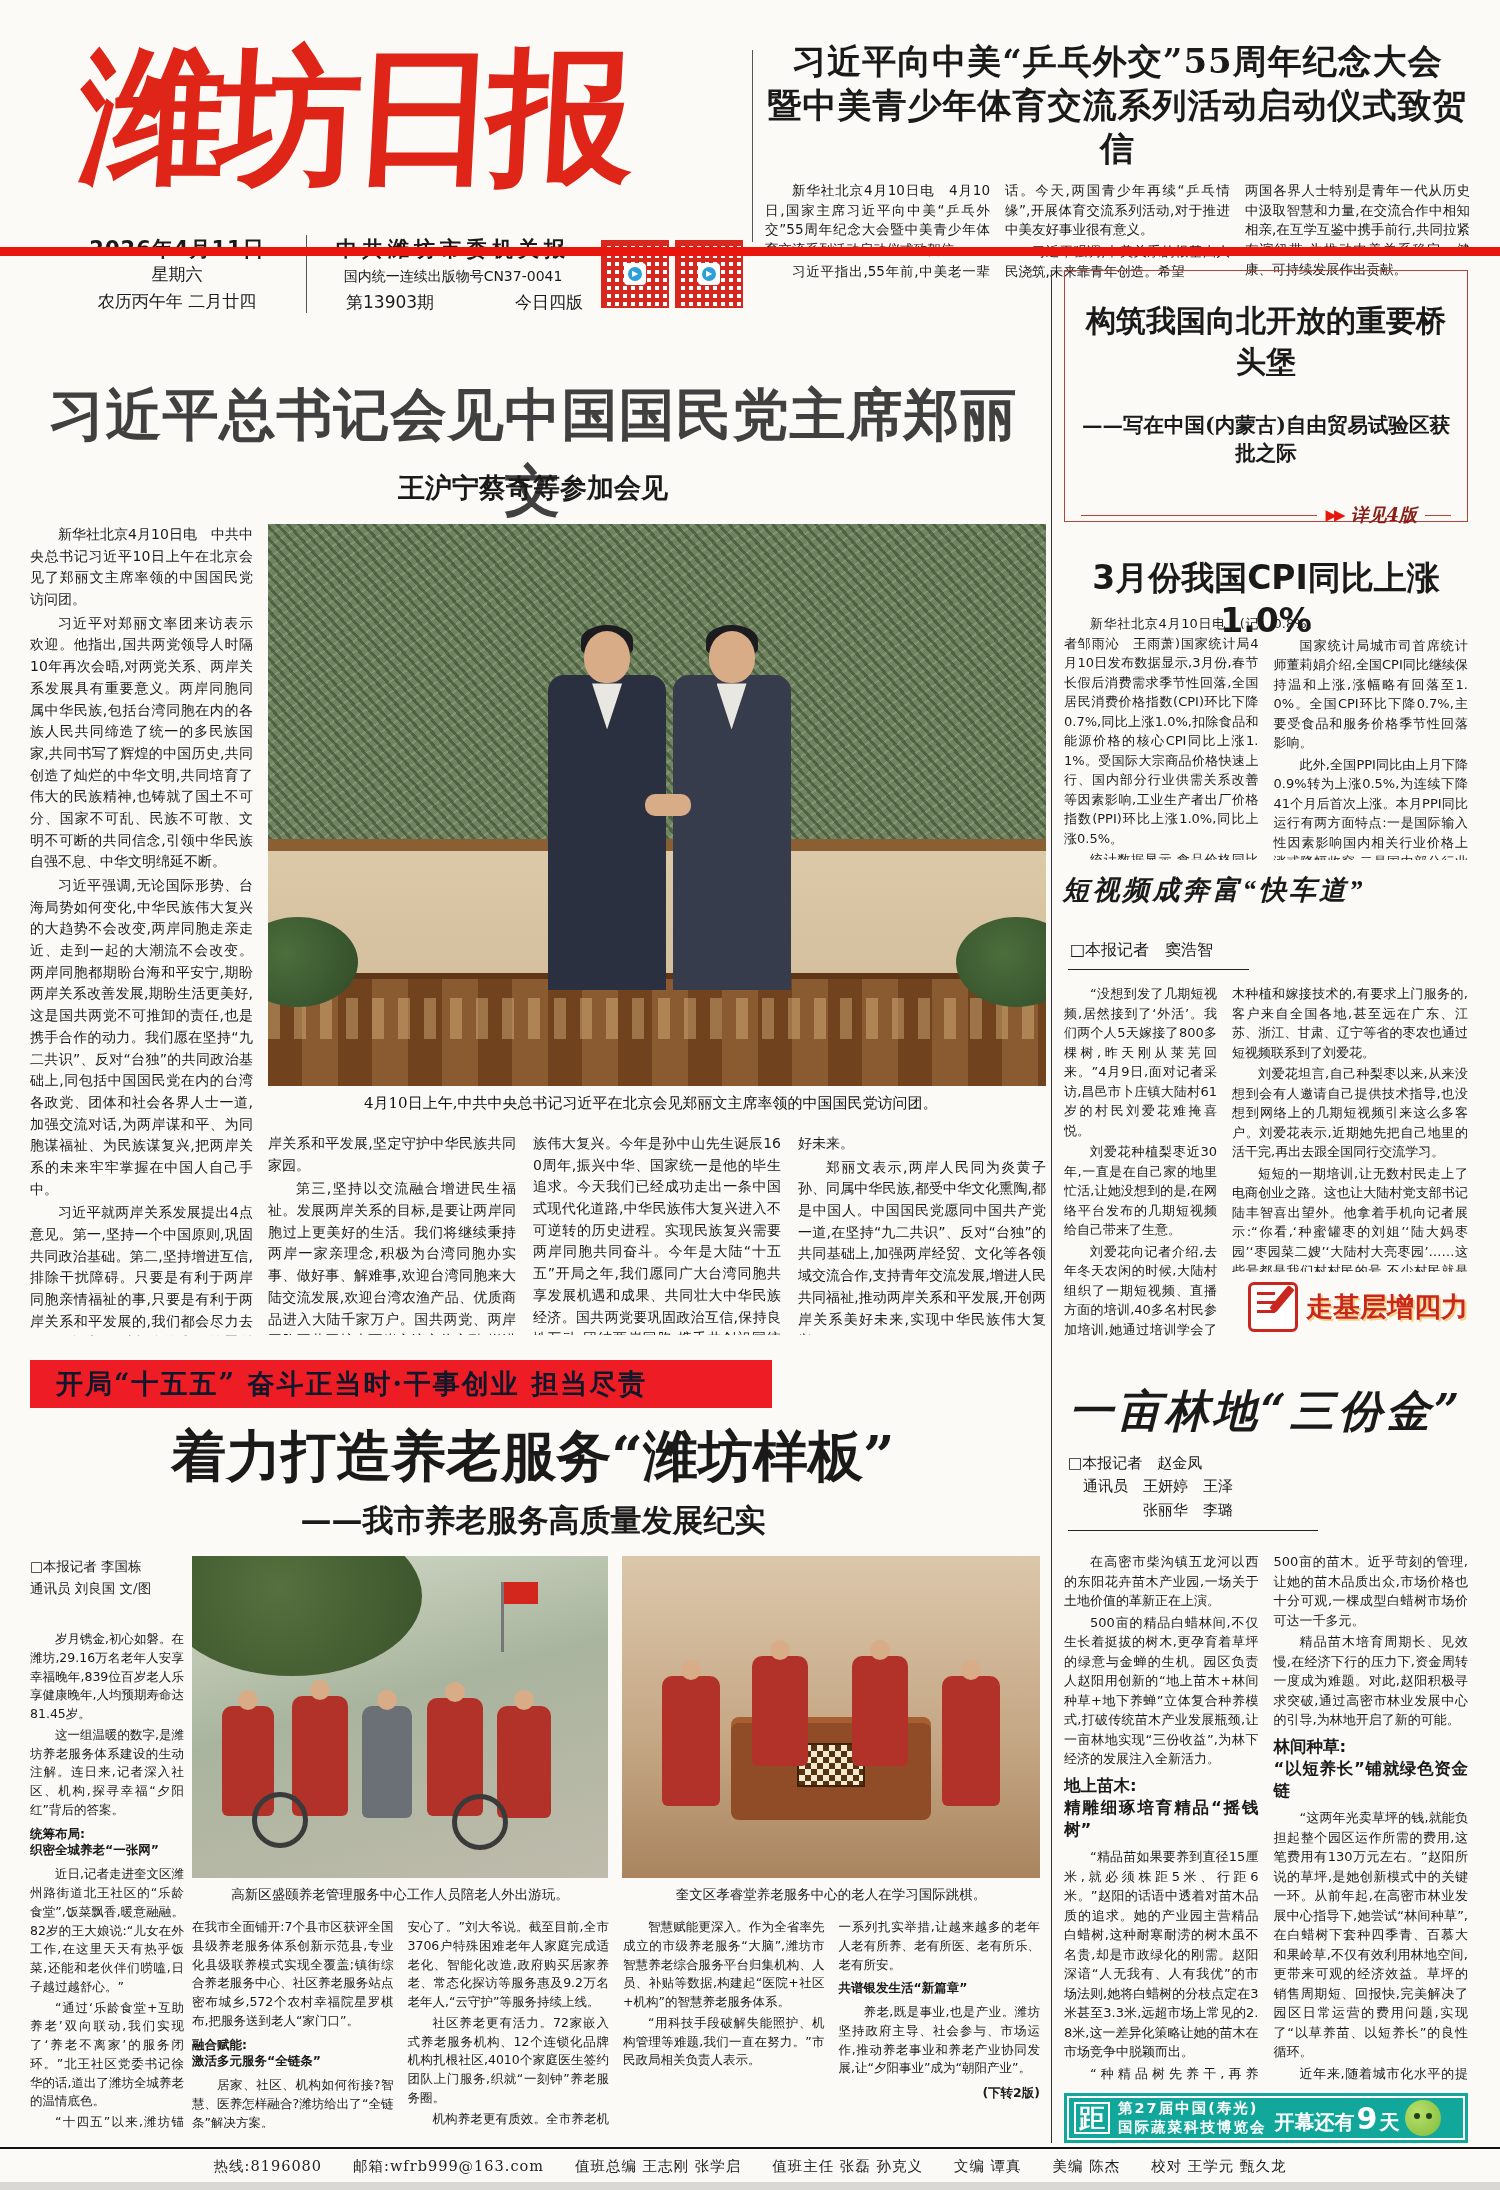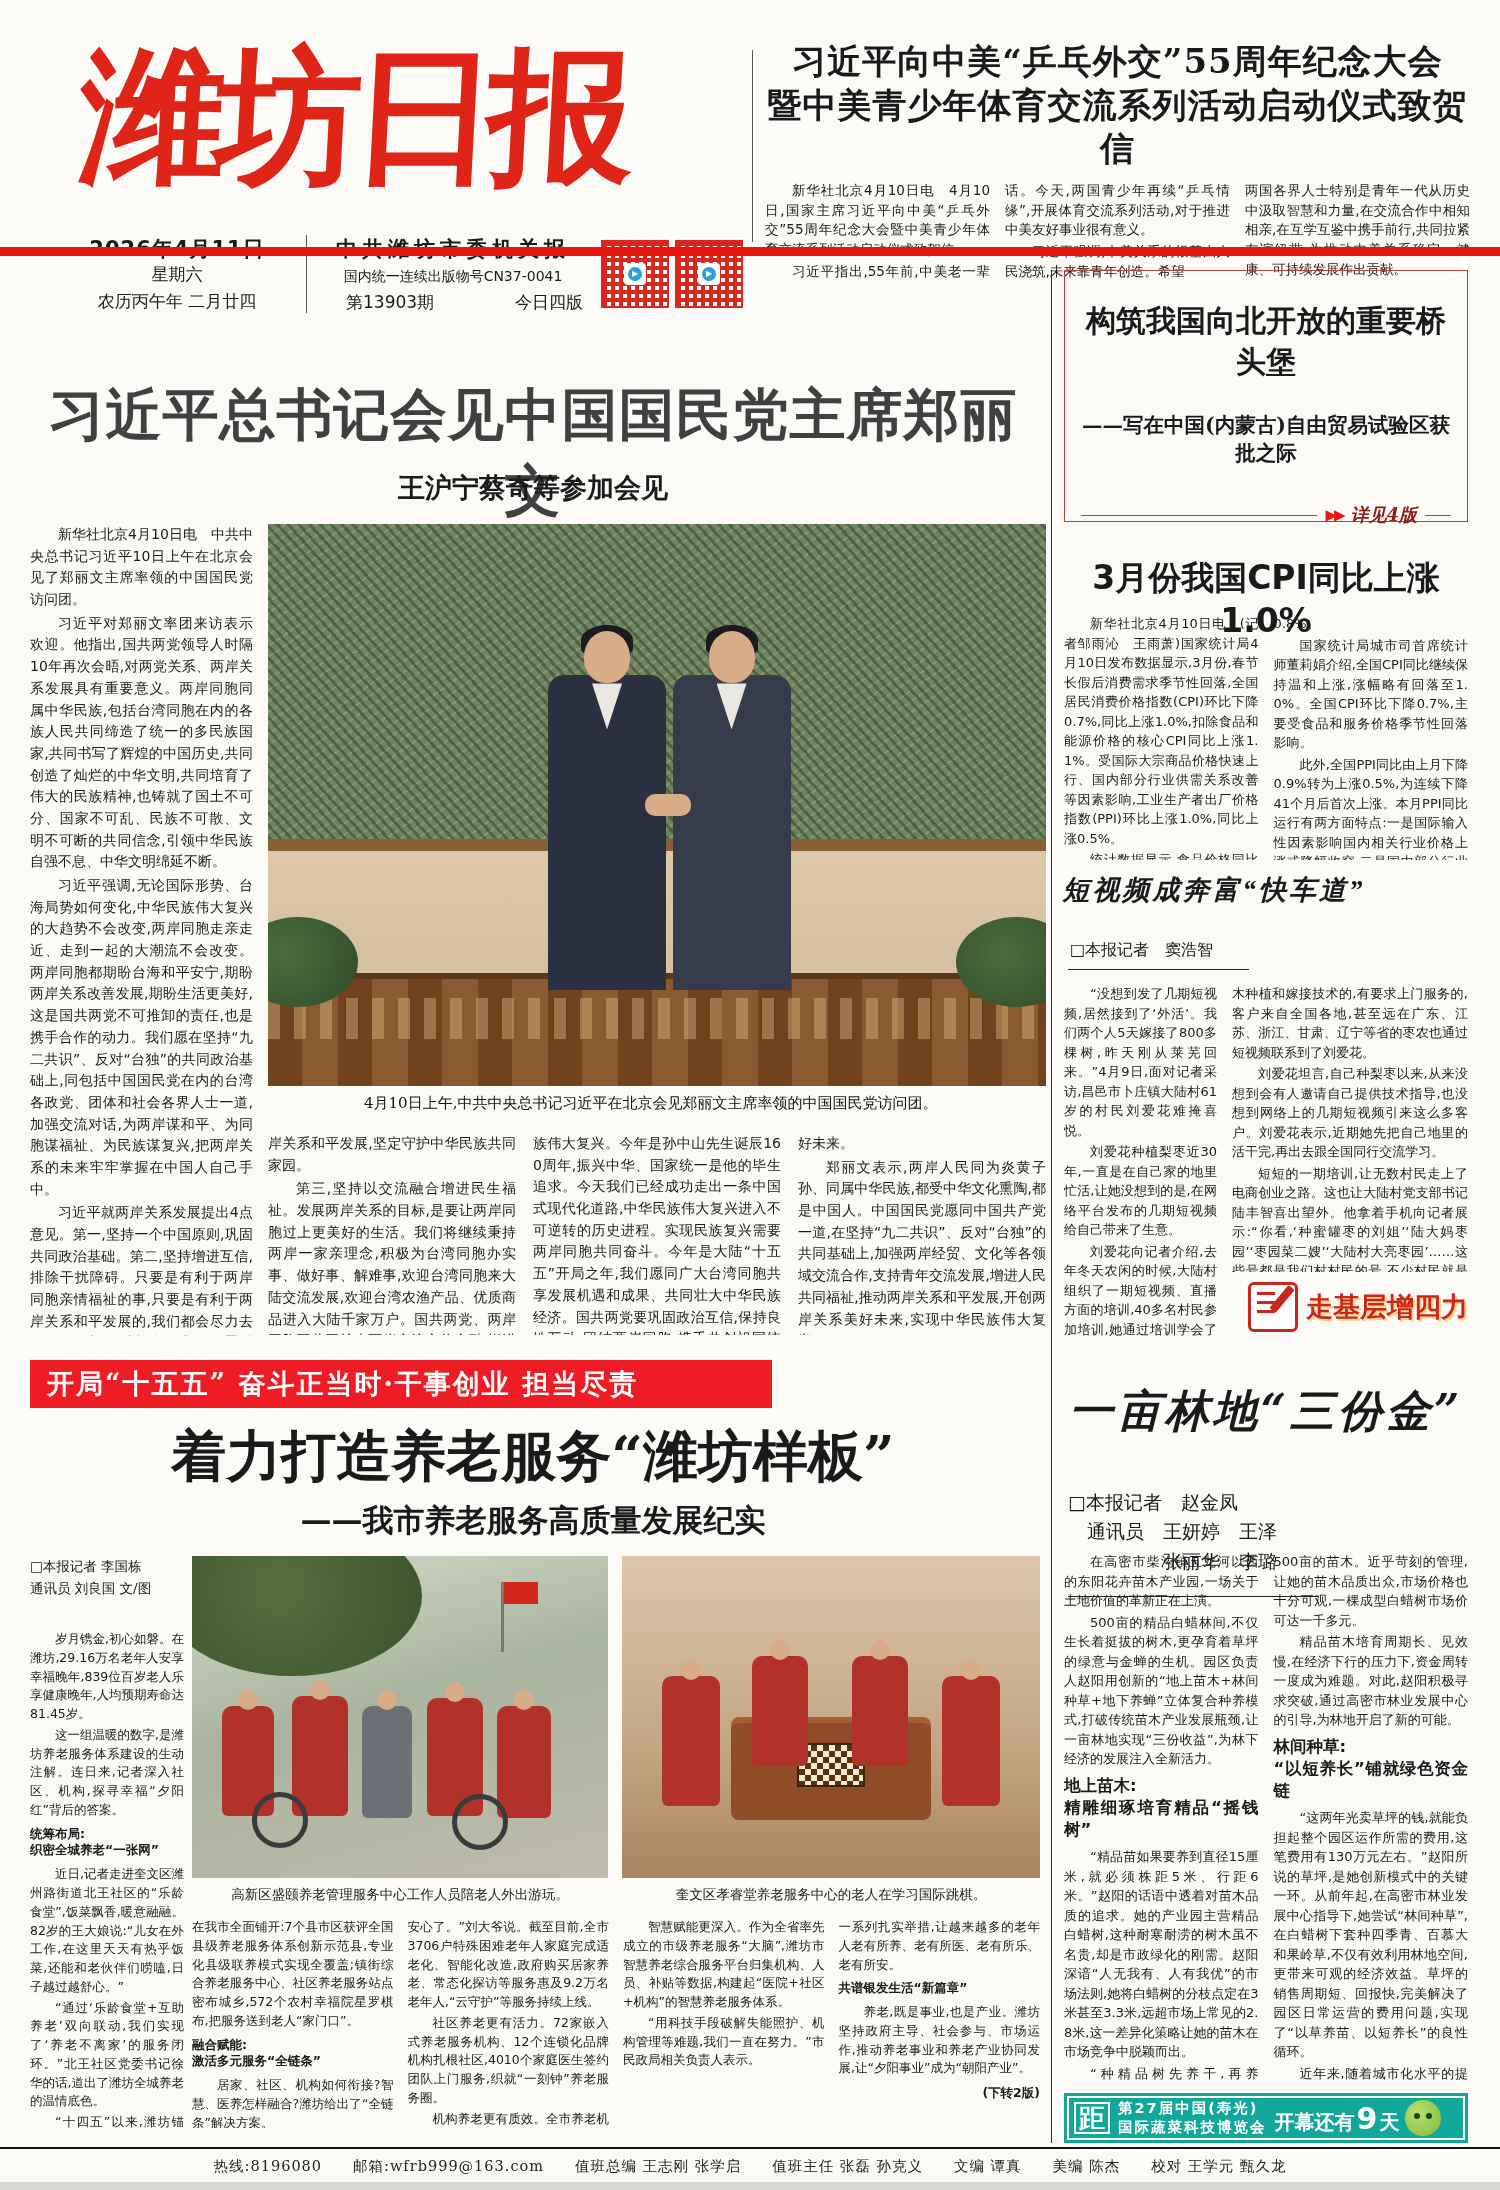--- a/index.html
+++ b/index.html
@@ -90,38 +90,38 @@
   .badge{margin-top:10px;display:flex;align-items:center;gap:8px;padding-left:16px;}
   .badge-ic{position:relative;width:44px;height:44px;background:#fff;border:3px solid #c9271e;border-radius:6px;flex:0 0 auto;}
   .badge-ic:before{content:"";position:absolute;left:6px;top:7px;width:18px;height:26px;
       background:repeating-linear-gradient(#c9271e 0 3px,transparent 3px 9px);}
   .badge-ic:after{content:"";position:absolute;right:-2px;top:10px;width:30px;height:8px;background:#c9271e;
       transform:rotate(-50deg);border-radius:2px;}
   .badge-tx{font-size:27px;font-weight:900;color:#c9271e;font-family:"DejaVu Serif",serif;
       text-shadow:2px 2px 0 #f7d387;white-space:nowrap;}
   .for-t{left:1064px;top:1382px;width:404px;font-family:"DejaVu Serif",serif;font-weight:900;font-style:italic;
          font-size:44px;text-align:center;letter-spacing:4px;}
-  .for-by{left:1068px;top:1488px;width:250px;font-size:19px;font-family:"DejaVu Serif",serif;line-height:1.55;
-          border-bottom:1px solid #222;padding-bottom:20px;}
+  .for-by{left:1068px;top:1452px;width:250px;font-size:15px;font-family:"DejaVu Serif",serif;line-height:1.55;
+          border-bottom:1px solid #222;padding-bottom:8px;}
   .for-b{left:1064px;top:1552px;width:404px;height:534px;display:flex;gap:15px;font-size:13px;line-height:1.5;}
   .for-b>div{flex:1;}
   .for-h{font-weight:bold;font-size:16.5px;}
   .turn{text-align:right;font-weight:bold;text-indent:0;margin-top:6px;}
   .expo{left:1064px;top:2093px;width:404px;height:50px;background:#12a79b;box-sizing:border-box;
         box-shadow:inset 0 0 0 3px #12a79b,inset 0 0 0 5px #fff;display:flex;align-items:center;padding:0 10px;color:#fff;}
   .expo-d{font-size:26px;font-weight:900;border:2px solid #fff;line-height:1.1;padding:0 3px;margin-right:8px;}
   .expo-m{font-size:14.5px;font-weight:bold;letter-spacing:2px;line-height:1.3;white-space:nowrap;}
   .expo-r{font-size:20px;font-weight:900;margin-left:8px;white-space:nowrap;display:flex;align-items:baseline;}
   .expo-n{font-size:30px;padding:0 2px;}
   .mascot{width:36px;height:36px;border-radius:50%;background:radial-gradient(circle at 35% 35%,#b8e06c,#7fbb3a);
       margin-left:6px;position:relative;flex:0 0 auto;}
   .mascot:before{content:"";position:absolute;left:9px;top:13px;width:6px;height:6px;border-radius:50%;background:#24401a;box-shadow:12px 0 0 #24401a;}
   
-  .eld-banner{left:30px;top:1360px;width:742px;height:48px;background:#ee1c24;color:#ffffff;display:flex;align-items:center;
-      padding-left:17px;box-sizing:border-box;font-family:"DejaVu Serif",serif;font-weight:900;font-size:27px;letter-spacing:2px;}
+  .eld-banner{left:30px;top:1360px;width:742px;height:48px;background:#ee1c24;color:#0f172a;display:flex;align-items:center;
+      padding-left:26px;box-sizing:border-box;font-family:"DejaVu Serif",serif;font-weight:900;font-size:27px;letter-spacing:2px;}
   .eld-h{left:30px;top:1420px;width:1006px;font-family:"DejaVu Serif",serif;font-weight:900;font-size:55px;text-align:center;}
   .eld-s{left:30px;top:1500px;width:1006px;font-size:31px;font-weight:bold;text-align:center;font-family:"DejaVu Serif",serif;}
   .eld-by{left:30px;top:1556px;width:154px;font-size:13.5px;font-family:"DejaVu Serif",serif;line-height:1.6;}
   .eld-c1{left:30px;top:1630px;width:154px;height:498px;font-size:12.5px;line-height:1.5;}
   .eph{overflow:hidden;}
   .photoL{left:192px;top:1556px;width:416px;height:322px;background:linear-gradient(165deg,#d3dcc9,#a9b49e 45%,#c0bbac);}
   .photoR{left:622px;top:1556px;width:418px;height:322px;background:linear-gradient(#dcc7ab,#c3a582 60%,#a9845f);}
   .treemass{position:absolute;left:-30px;top:-40px;width:260px;height:160px;border-radius:50%;
       background:radial-gradient(circle at 45% 45%,#56703f,#3a5229);}
   .flag{position:absolute;right:70px;top:26px;width:34px;height:22px;background:#d3261c;}

